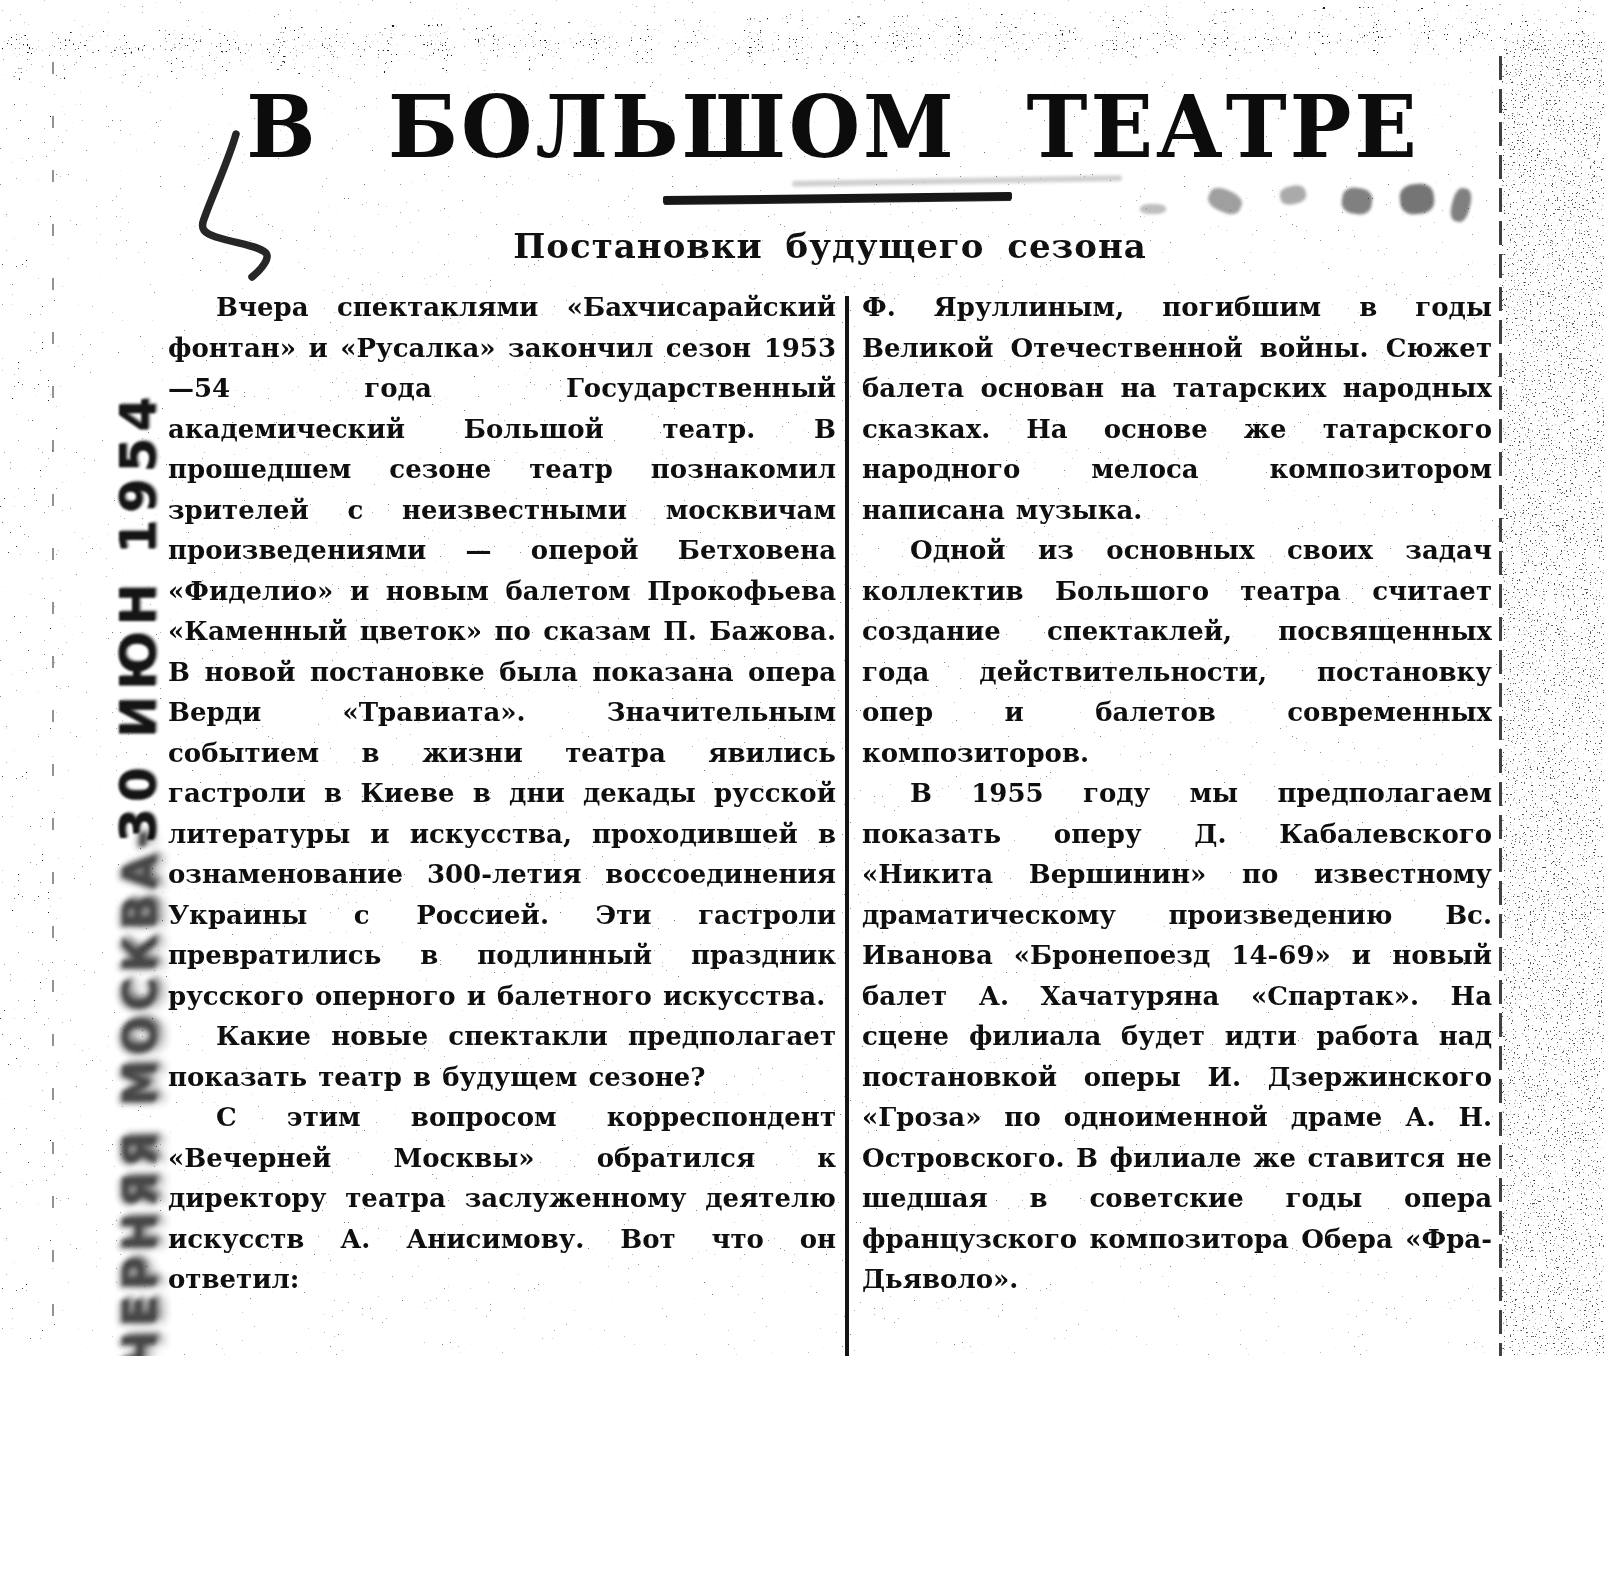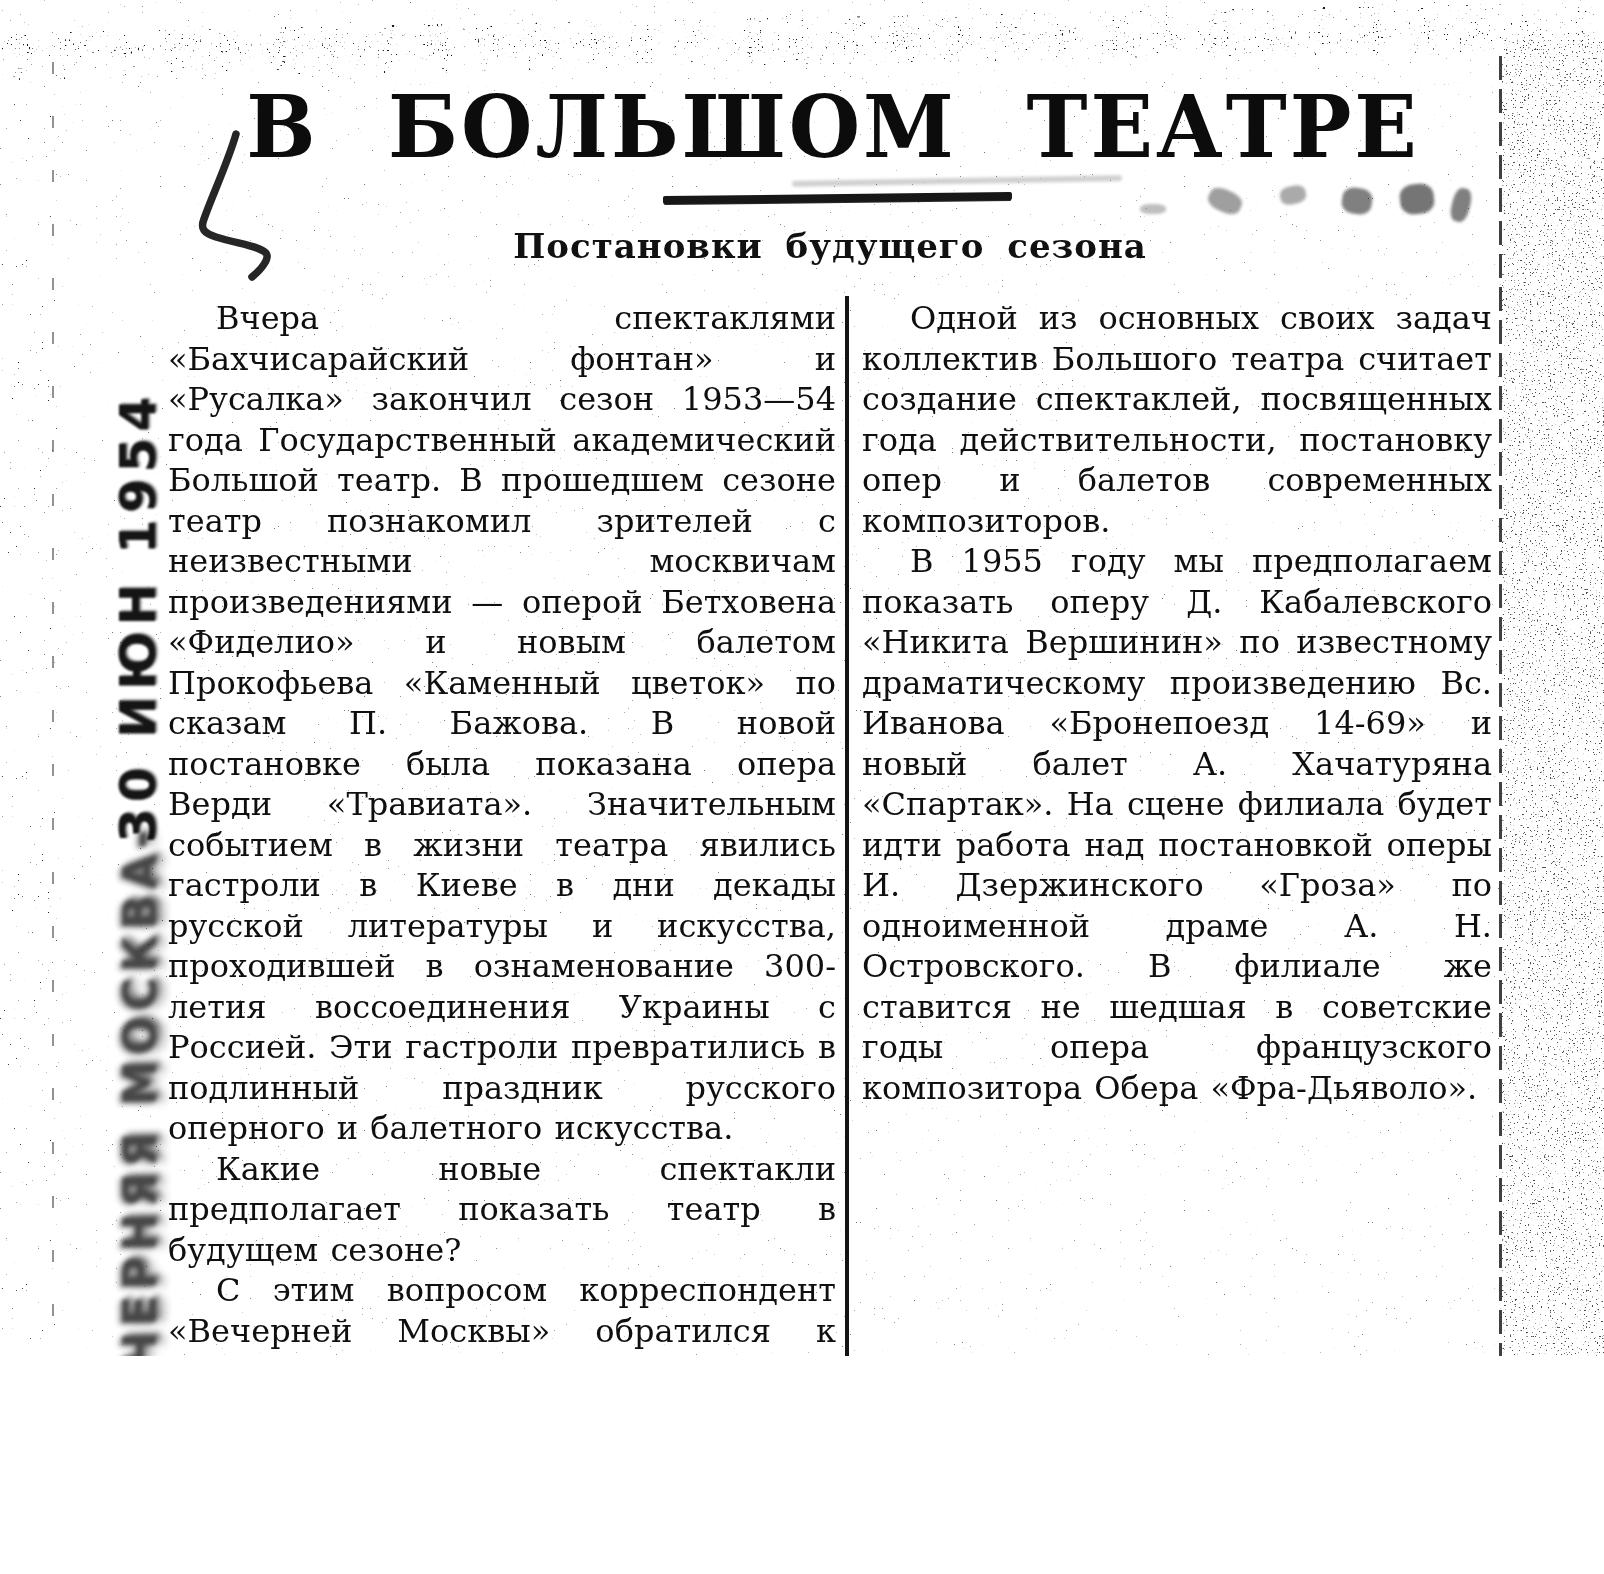--- a/index.html
+++ b/index.html
@@ -47,21 +47,21 @@
   .scribbles{position:absolute;left:1130px;top:178px;width:370px;height:66px;}
   .scribbles span{position:absolute;background:#2c2c2c;filter:blur(1.6px);opacity:.55;border-radius:40%;}
   .scribbles span:nth-child(1){left:10px;top:26px;width:26px;height:10px;opacity:.3;}
   .scribbles span:nth-child(2){left:78px;top:12px;width:34px;height:22px;transform:rotate(24deg);opacity:.45;}
   .scribbles span:nth-child(3){left:150px;top:8px;width:26px;height:18px;transform:rotate(-12deg);opacity:.4;}
   .scribbles span:nth-child(4){left:212px;top:10px;width:30px;height:26px;transform:rotate(8deg);opacity:.6;}
   .scribbles span:nth-child(5){left:270px;top:6px;width:34px;height:30px;transform:rotate(-6deg);opacity:.65;}
   .scribbles span:nth-child(6){left:322px;top:10px;width:18px;height:34px;transform:rotate(14deg);opacity:.6;}
   
   .col{
-    position:absolute;top:298px;font-size:32px;line-height:40.5px;font-weight:400;
+    position:absolute;top:287px;font-size:26px;line-height:40.5px;font-weight:700;
     text-align:justify;overflow:hidden;filter:blur(.3px) contrast(1.12);
     hyphens:auto;-webkit-hyphens:auto;word-spacing:2px;
   }
   .col p{margin:0;text-indent:48px;}
   .col p.no-indent{text-indent:0;}
   #col-left{left:168px;width:668px;height:1182px;}
   #col-right{left:862px;width:630px;height:1168px;}
   
   .stamp{
     position:absolute;display:flex;align-items:center;justify-content:center;
@@ -145,20 +145,21 @@
   </div>
 
   <div class="col" id="col-left">
     <p>Вчера спектаклями «Бахчисарайский фонтан» и «Русалка» закончил сезон 1953—54 года Государственный академический Большой театр. В прошедшем сезоне театр познакомил зрителей с неизвестными москвичам произведениями — оперой Бетховена «Фиделио» и новым балетом Прокофьева «Каменный цветок» по сказам П. Бажова. В новой постановке была показана опера Верди «Травиата». Значительным событием в жизни театра явились гастроли в Киеве в дни декады русской литературы и искусства, проходившей в ознаменование 300-летия воссоединения Украины с Россией. Эти гастроли превратились в подлинный праздник русского оперного и балетного искусства.</p>
     <p>Какие новые спектакли предполагает показать театр в будущем сезоне?</p>
     <p>С этим вопросом корреспондент «Вечерней Москвы» обратился к директору театра заслуженному деятелю искусств А. Анисимову. Вот что он ответил:</p>
 
   </div>
 
   <div class="col" id="col-right">
+    <p class="no-indent">Ф. Яруллиным, погибшим в годы Великой Отечественной войны. Сюжет балета основан на татарских народных сказках. На основе же татарского народного мелоса композитором написана музыка.</p>
     <p>Одной из основных своих задач коллектив Большого театра считает создание спектаклей, посвященных года действительности, постановку опер и балетов современных композиторов.</p>
     <p>В 1955 году мы предполагаем показать оперу Д. Кабалевского «Никита Вершинин» по известному драматическому произведению Вс. Иванова «Бронепоезд 14-69» и новый балет А. Хачатуряна «Спартак». На сцене филиала будет идти работа над постановкой оперы И. Дзержинского «Гроза» по одноименной драме А. Н. Островского. В филиале же ставится не шедшая в советские годы опера французского композитора Обера «Фра-Дьяволо».</p>
 
   </div>
 
   <div class="stamp" id="stamp-date">
     <span class="vtext">30 ИЮН 1954</span>
   </div>
 
   <div class="stamp" id="stamp-name">

